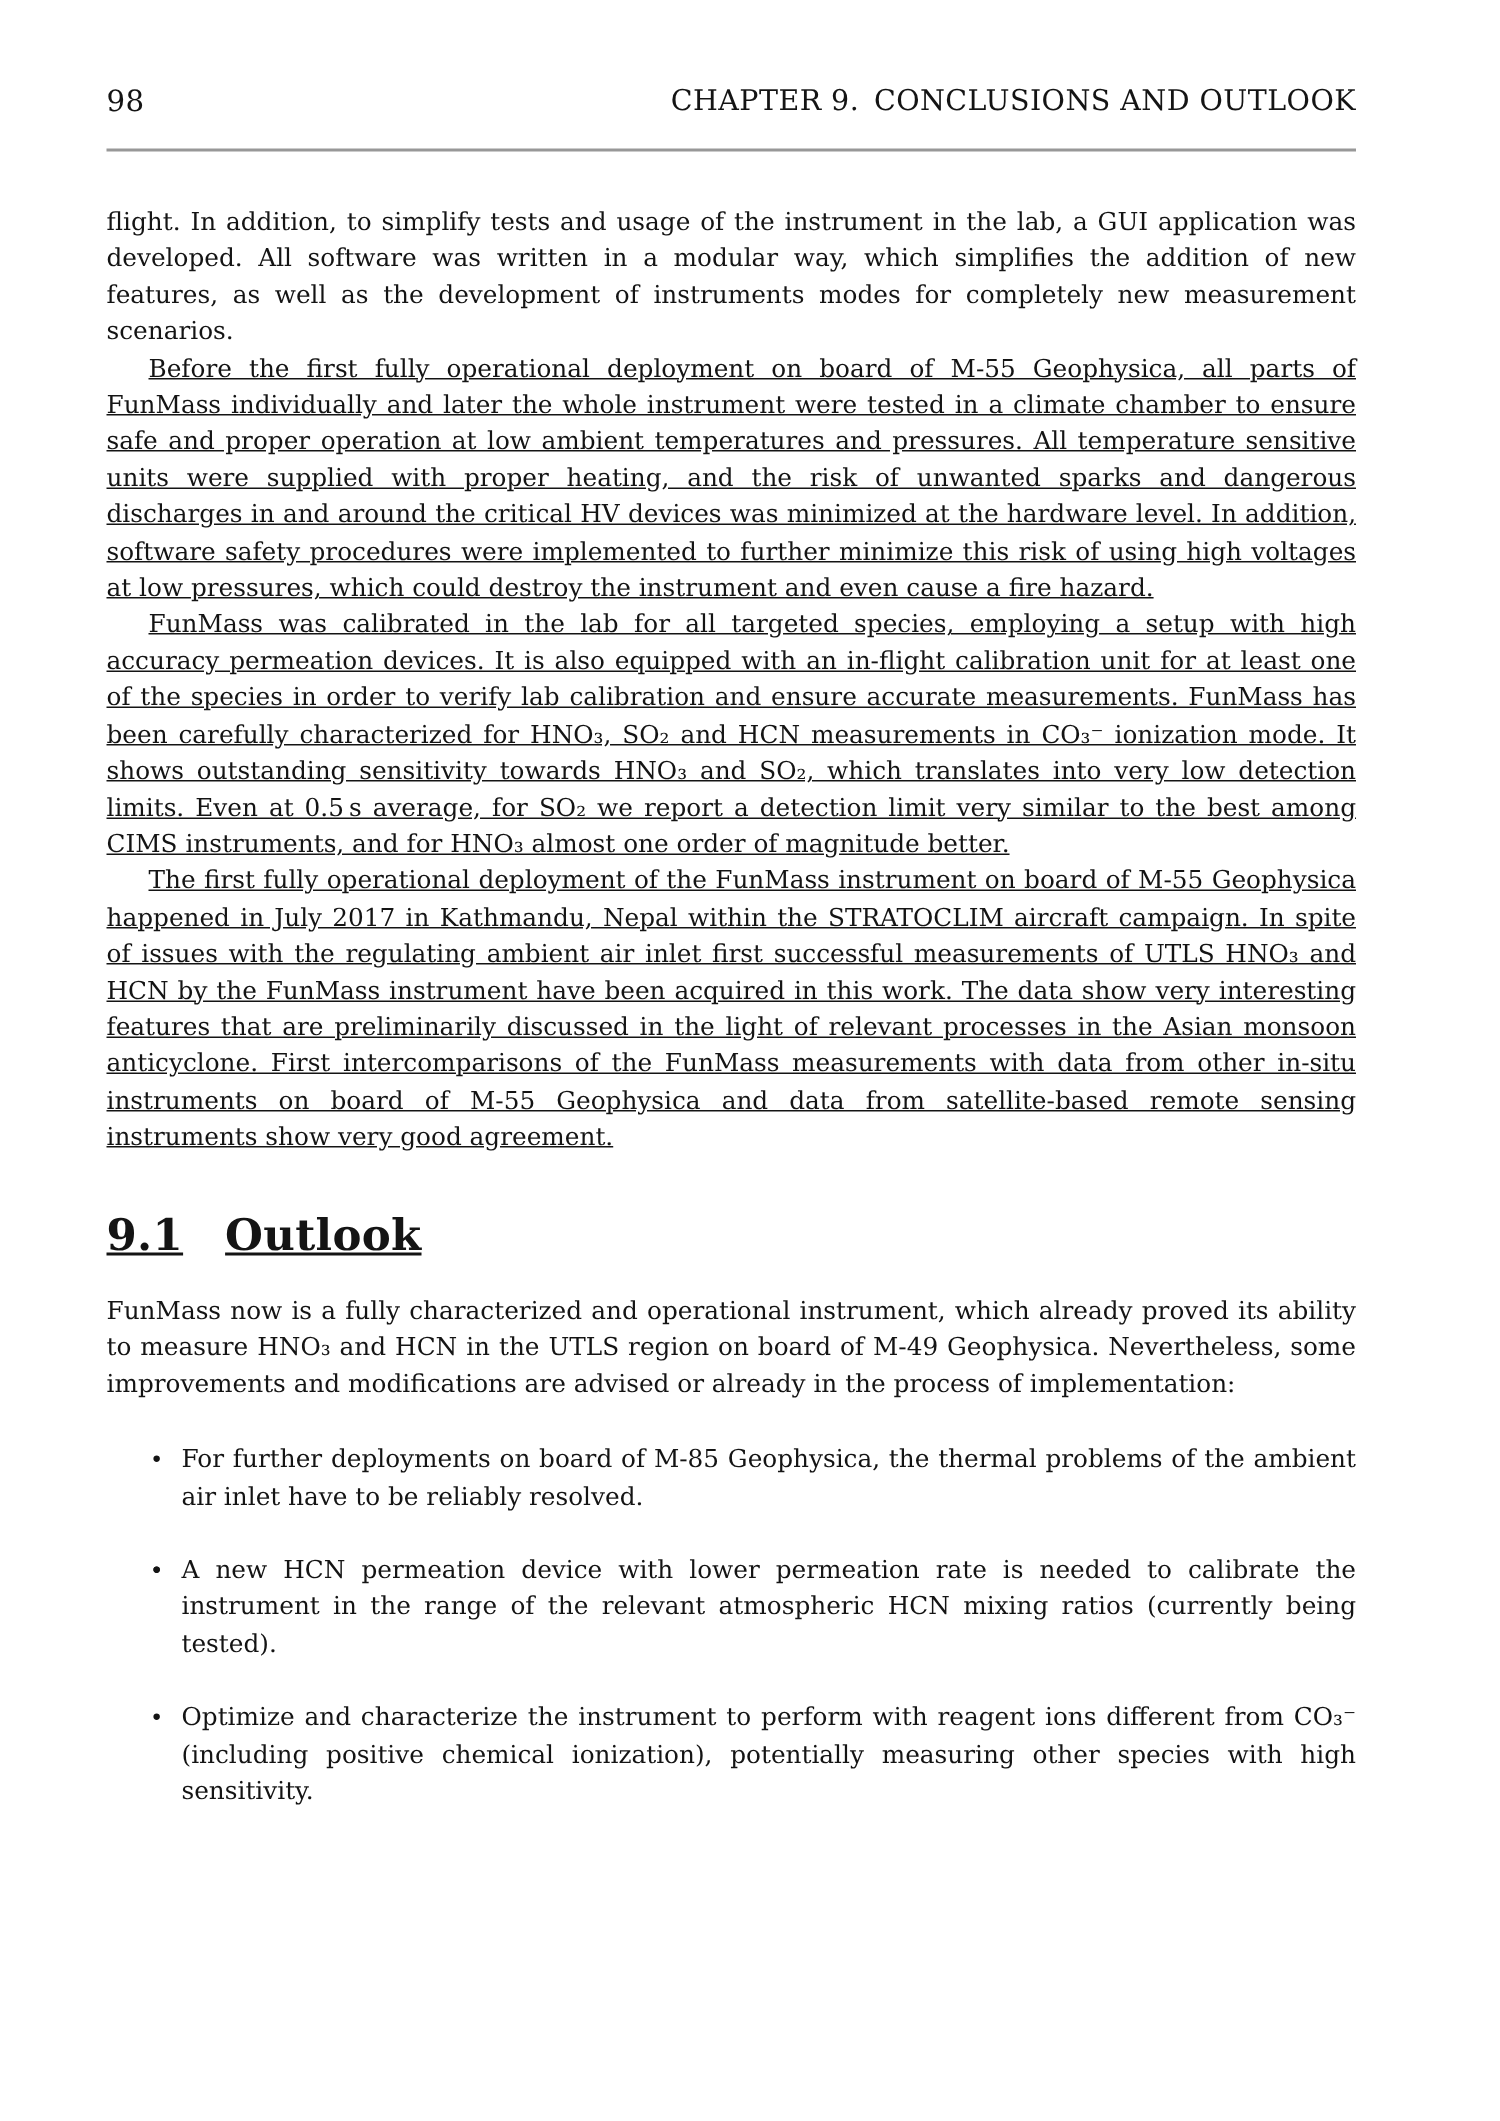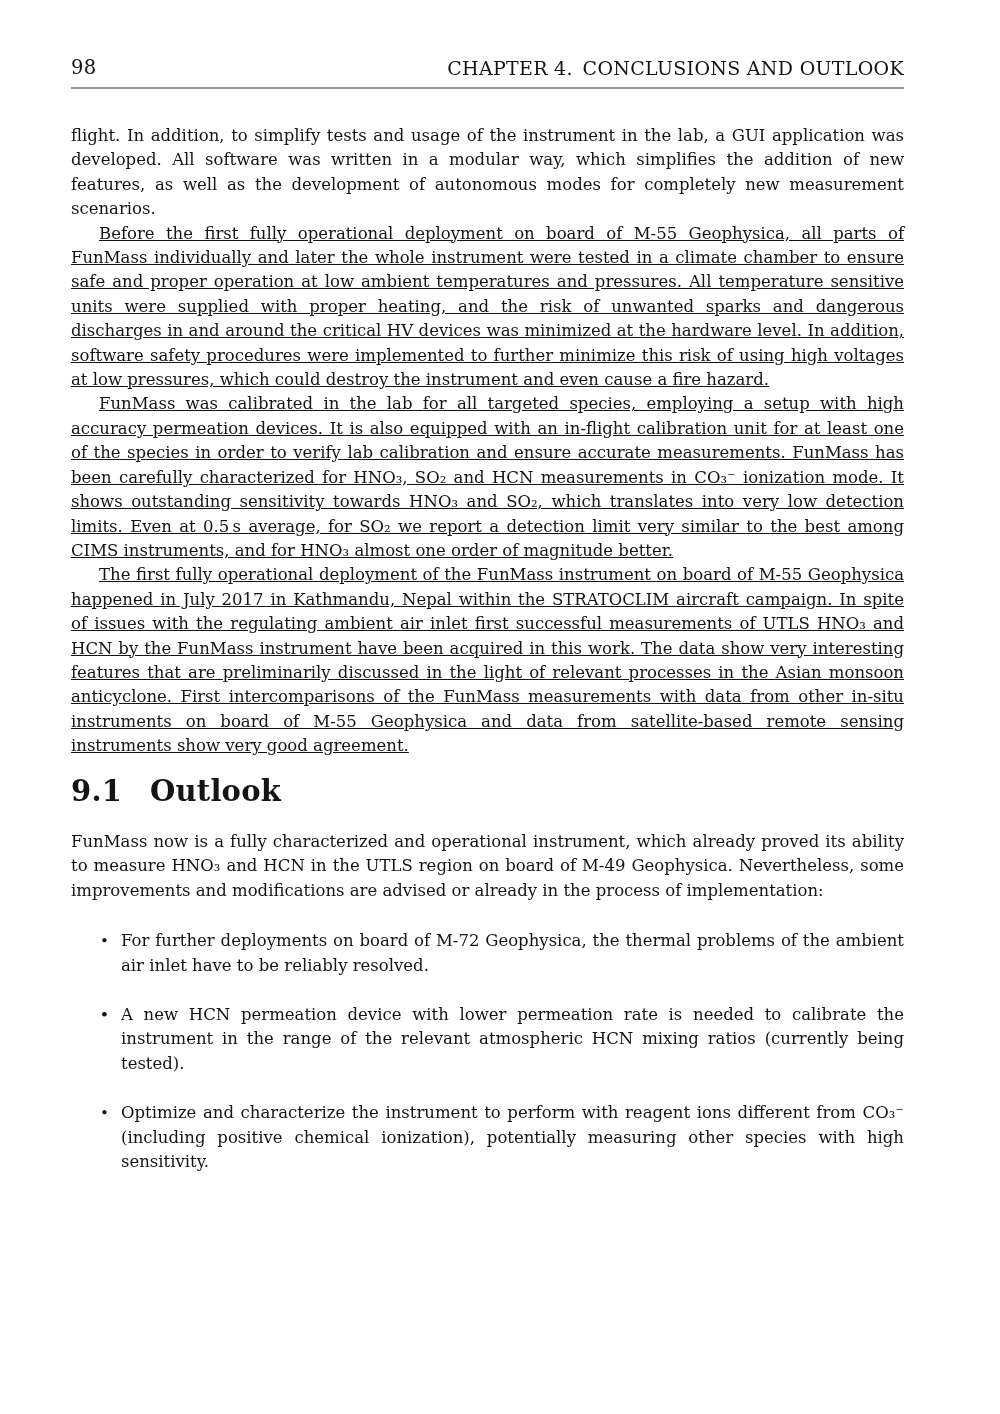--- a/index.html
+++ b/index.html
@@ -14,41 +14,42 @@
     box-sizing: border-box;
     width: 1000px;
     height: 1414px;
     padding: 56px 96px 0 71px;
     font-family: "DejaVu Serif", "Liberation Serif", serif;
     color: #141414;
   }
   .page-header {
     display: flex;
     justify-content: space-between;
-    align-items: center;
+    align-items: flex-start;
     font-size: 19px;
     letter-spacing: 0.3px;
-    padding-bottom: 8px;
+    padding-bottom: 20px;
     border-bottom: 2px solid #989898;
   }
   .page-header .pagenum { font-size: 19.5px; }
   .body-text {
     margin-top: 35px;
     font-size: 16.5px;
     line-height: 24.4px;
     text-align: justify;
   }
   .body-text p { margin: 0; }
   .body-text p.indent { text-indent: 28px; text-decoration: underline; }
   .section-heading {
-    margin-top: 20px;
+    margin-top: 40px;
     margin-bottom: 27px;
     font-size: 29px;
     font-weight: bold;
     letter-spacing: 0.2px;
+    text-decoration: underline;
   }
   .section-heading .sec-num { margin-right: 28px; }
   ul.bullets {
     margin: 26px 0 0 0;
     padding: 0 0 0 50px;
     list-style: none;
   }
   ul.bullets li {
     position: relative;
     margin-bottom: 25px;
@@ -61,39 +62,39 @@
     font-size: 15px;
   }
 </style>
 </head>
 <body>
 
 <div class="page">
 
   <div class="page-header">
     <span class="pagenum">98</span>
-    <span>CHAPTER 4. CONCLUSIONS AND OUTLOOK</span>
+    <span>CHAPTER 9. CONCLUSIONS AND OUTLOOK</span>
   </div>
 
   <div class="body-text">
-    <p>flight. In addition, to simplify tests and usage of the instrument in the lab, a GUI application was developed. All software was written in a modular way, which simplifies the addition of new features, as well as the development of autonomous modes for completely new measurement scenarios.</p>
+    <p>flight. In addition, to simplify tests and usage of the instrument in the lab, a GUI application was developed. All software was written in a modular way, which simplifies the addition of new features, as well as the development of instruments modes for completely new measurement scenarios.</p>
     <p class="indent">Before the first fully operational deployment on board of M-55 Geophysica, all parts of FunMass individually and later the whole instrument were tested in a climate chamber to ensure safe and proper operation at low ambient temperatures and pressures. All temperature sensitive units were supplied with proper heating, and the risk of unwanted sparks and dangerous discharges in and around the critical HV devices was minimized at the hardware level. In addition, software safety procedures were implemented to further minimize this risk of using high voltages at low pressures, which could destroy the instrument and even cause a fire hazard.</p>
     <p class="indent">FunMass was calibrated in the lab for all targeted species, employing a setup with high accuracy permeation devices. It is also equipped with an in-flight calibration unit for at least one of the species in order to verify lab calibration and ensure accurate measurements. FunMass has been carefully characterized for HNO₃, SO₂ and HCN measurements in CO₃⁻ ionization mode. It shows outstanding sensitivity towards HNO₃ and SO₂, which translates into very low detection limits. Even at 0.5 s average, for SO₂ we report a detection limit very similar to the best among CIMS instruments, and for HNO₃ almost one order of magnitude better.</p>
     <p class="indent">The first fully operational deployment of the FunMass instrument on board of M-55 Geophysica happened in July 2017 in Kathmandu, Nepal within the STRATOCLIM aircraft campaign. In spite of issues with the regulating ambient air inlet first successful measurements of UTLS HNO₃ and HCN by the FunMass instrument have been acquired in this work. The data show very interesting features that are preliminarily discussed in the light of relevant processes in the Asian monsoon anticyclone. First intercomparisons of the FunMass measurements with data from other in-situ instruments on board of M-55 Geophysica and data from satellite-based remote sensing instruments show very good agreement.</p>
 
     <div class="section-heading">
       <span class="sec-num">9.1</span><span>Outlook</span>
     </div>
 
     <p>FunMass now is a fully characterized and operational instrument, which already proved its ability to measure HNO₃ and HCN in the UTLS region on board of M-49 Geophysica. Nevertheless, some improvements and modifications are advised or already in the process of implementation:</p>
 
     <ul class="bullets">
       <li>
         <span class="bullet">•</span>
-        <span>For further deployments on board of M-72 Geophysica, the thermal problems of the ambient air inlet have to be reliably resolved.</span>
+        <span>For further deployments on board of M-85 Geophysica, the thermal problems of the ambient air inlet have to be reliably resolved.</span>
       </li>
       <li>
         <span class="bullet">•</span>
       </li>
       <li>
         <span class="bullet">•</span>
         <span>A new HCN permeation device with lower permeation rate is needed to calibrate the instrument in the range of the relevant atmospheric HCN mixing ratios (currently being tested).</span>
       </li>
       <li>
         <span class="bullet">•</span>

